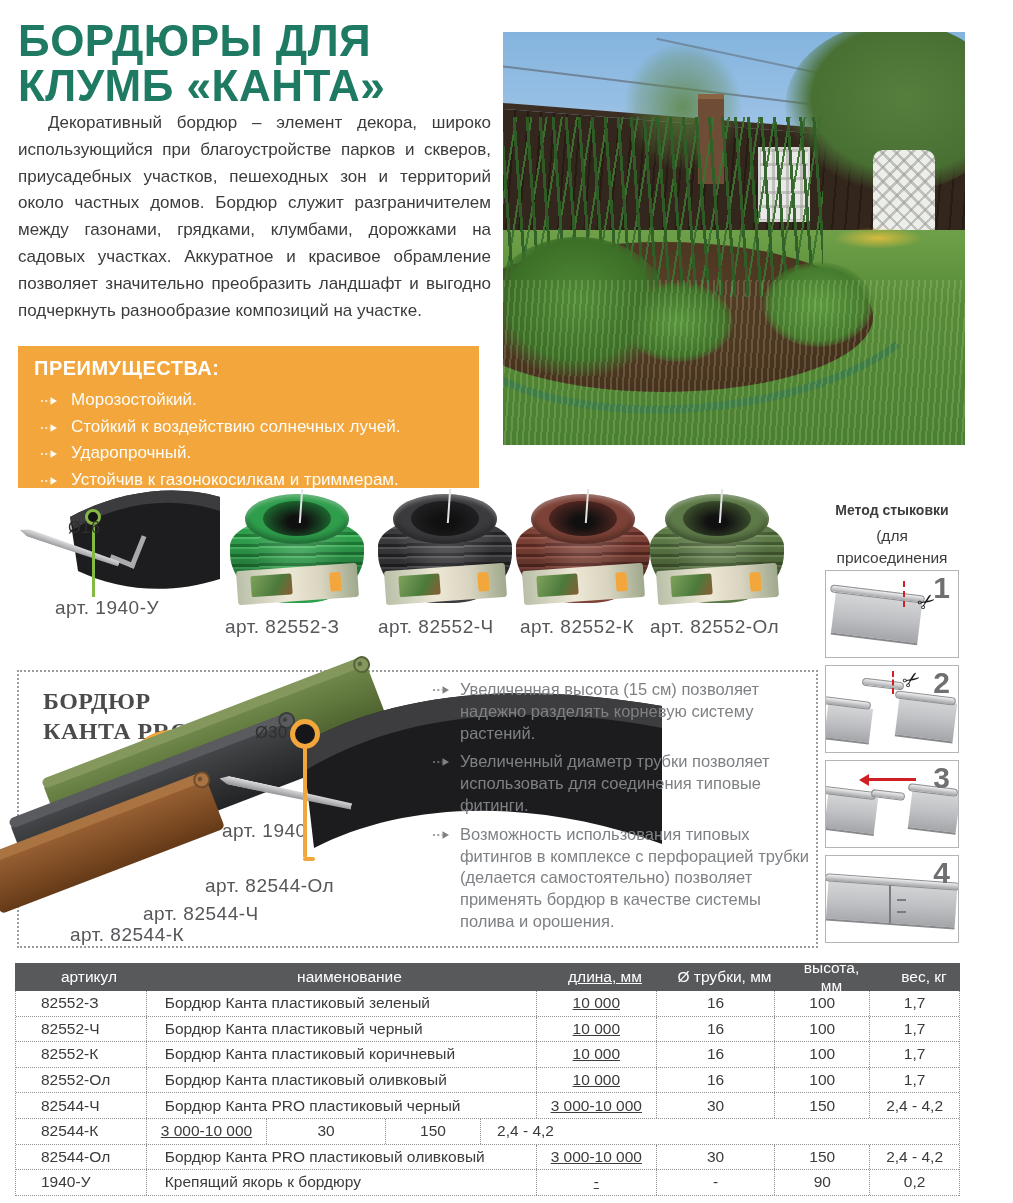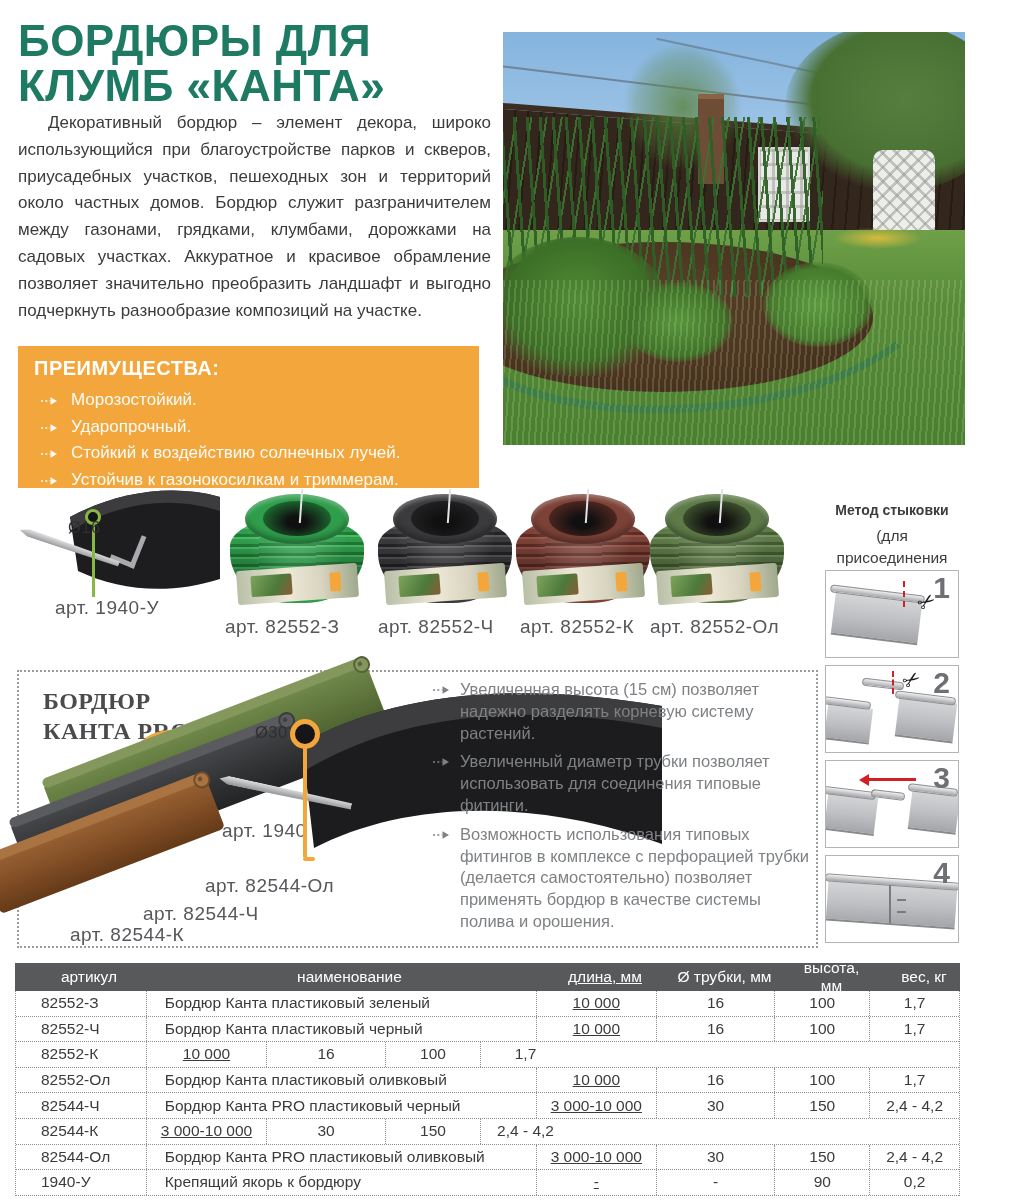--- a/index.html
+++ b/index.html
@@ -180,30 +180,30 @@
           </span>
      <span>Морозостойкий.</span>
    </div>
         <div class="adv-item">
      <span class="arr">
             <svg width="18" height="10" viewBox="0 0 18 10">
               <line x1="1" y1="5" x2="10" y2="5" stroke="currentColor" stroke-width="1.6" stroke-dasharray="2 2.3"></line>
               <path d="M10.5 1.2 L17 5 L10.5 8.8 Z" fill="currentColor"></path>
             </svg>
           </span>
-     <span>Ударопрочный.</span>
+     <span>Стойкий к воздействию солнечных лучей.</span>
    </div>
         <div class="adv-item">
      <span class="arr">
             <svg width="18" height="10" viewBox="0 0 18 10">
               <line x1="1" y1="5" x2="10" y2="5" stroke="currentColor" stroke-width="1.6" stroke-dasharray="2 2.3"></line>
               <path d="M10.5 1.2 L17 5 L10.5 8.8 Z" fill="currentColor"></path>
             </svg>
           </span>
-     <span>Стойкий к воздействию солнечных лучей.</span>
+     <span>Ударопрочный.</span>
    </div>
         <div class="adv-item">
      <span class="arr">
             <svg width="18" height="10" viewBox="0 0 18 10">
               <line x1="1" y1="5" x2="10" y2="5" stroke="currentColor" stroke-width="1.6" stroke-dasharray="2 2.3"></line>
               <path d="M10.5 1.2 L17 5 L10.5 8.8 Z" fill="currentColor"></path>
             </svg>
           </span>
      <span>Устойчив к газонокосилкам и триммерам.</span>
    </div>
@@ -410,20 +410,21 @@
         <div class="tr">
           <div class="td c0">82552-Ч</div>
           <div class="td c1">Бордюр Канта пластиковый черный</div>
           <div class="td c2">10 000</div>
           <div class="td c3">16</div>
           <div class="td c4">100</div>
           <div class="td c5">1,7</div>
         </div>
         <div class="tr">
           <div class="td c0">82552-К</div>
+          <div class="td c1">Бордюр Канта пластиковый коричневый</div>
           <div class="td c2">10 000</div>
           <div class="td c3">16</div>
           <div class="td c4">100</div>
           <div class="td c5">1,7</div>
         </div>
         <div class="tr">
           <div class="td c0">82552-Ол</div>
           <div class="td c1">Бордюр Канта пластиковый оливковый</div>
           <div class="td c2">10 000</div>
           <div class="td c3">16</div>

